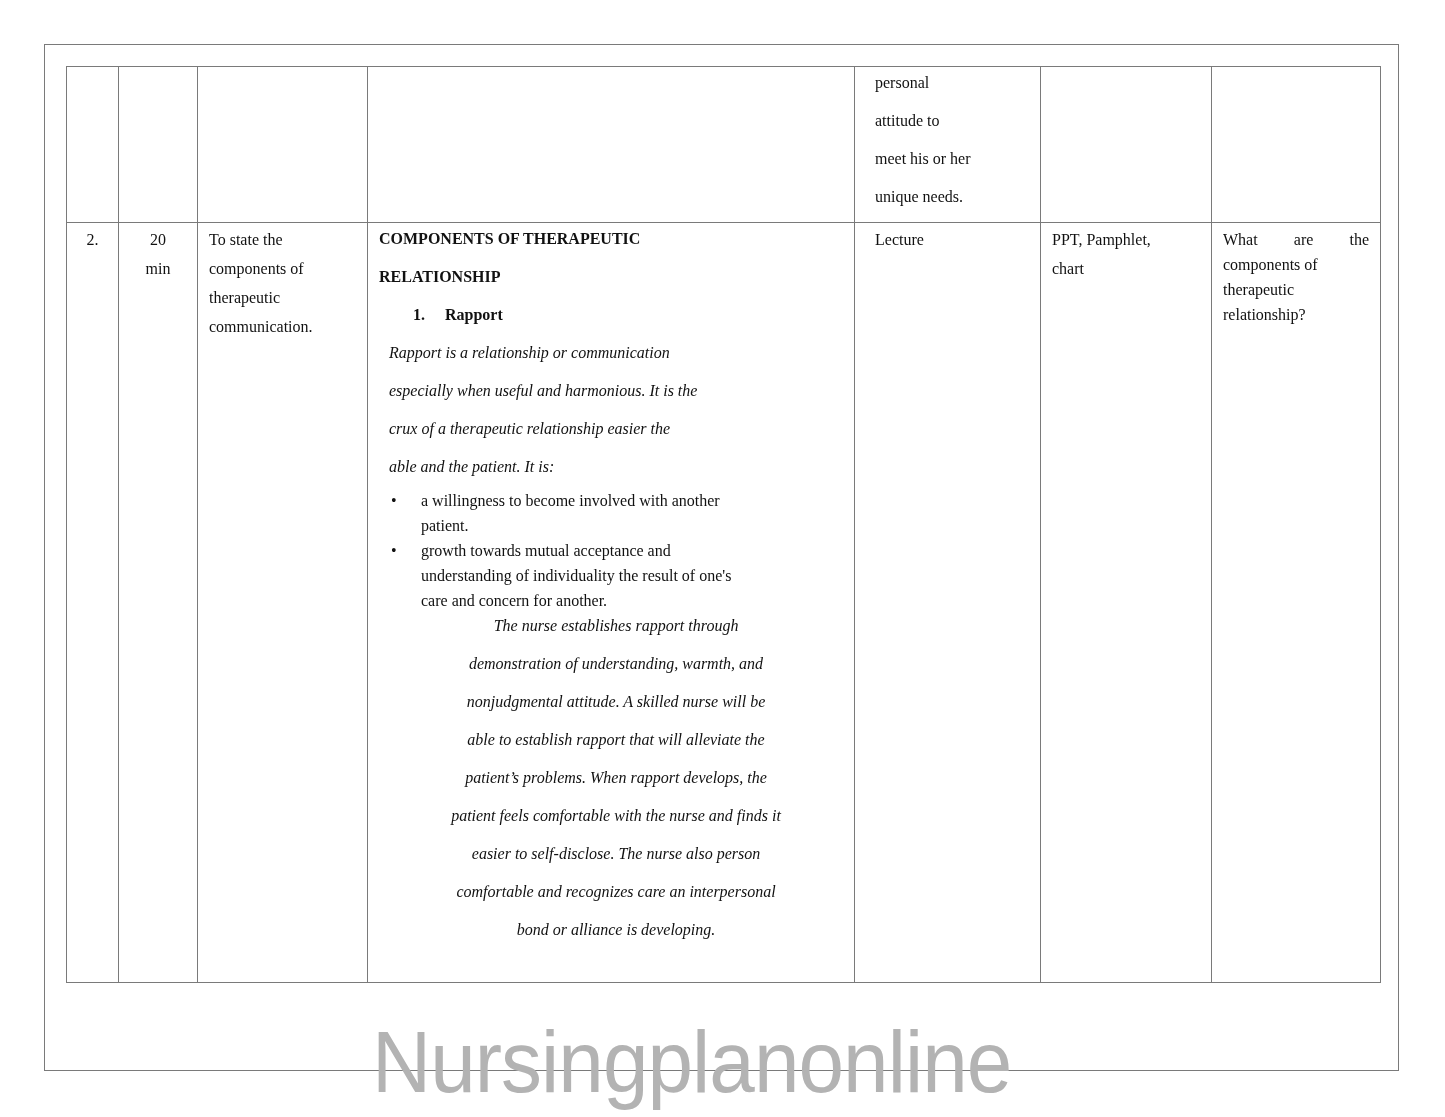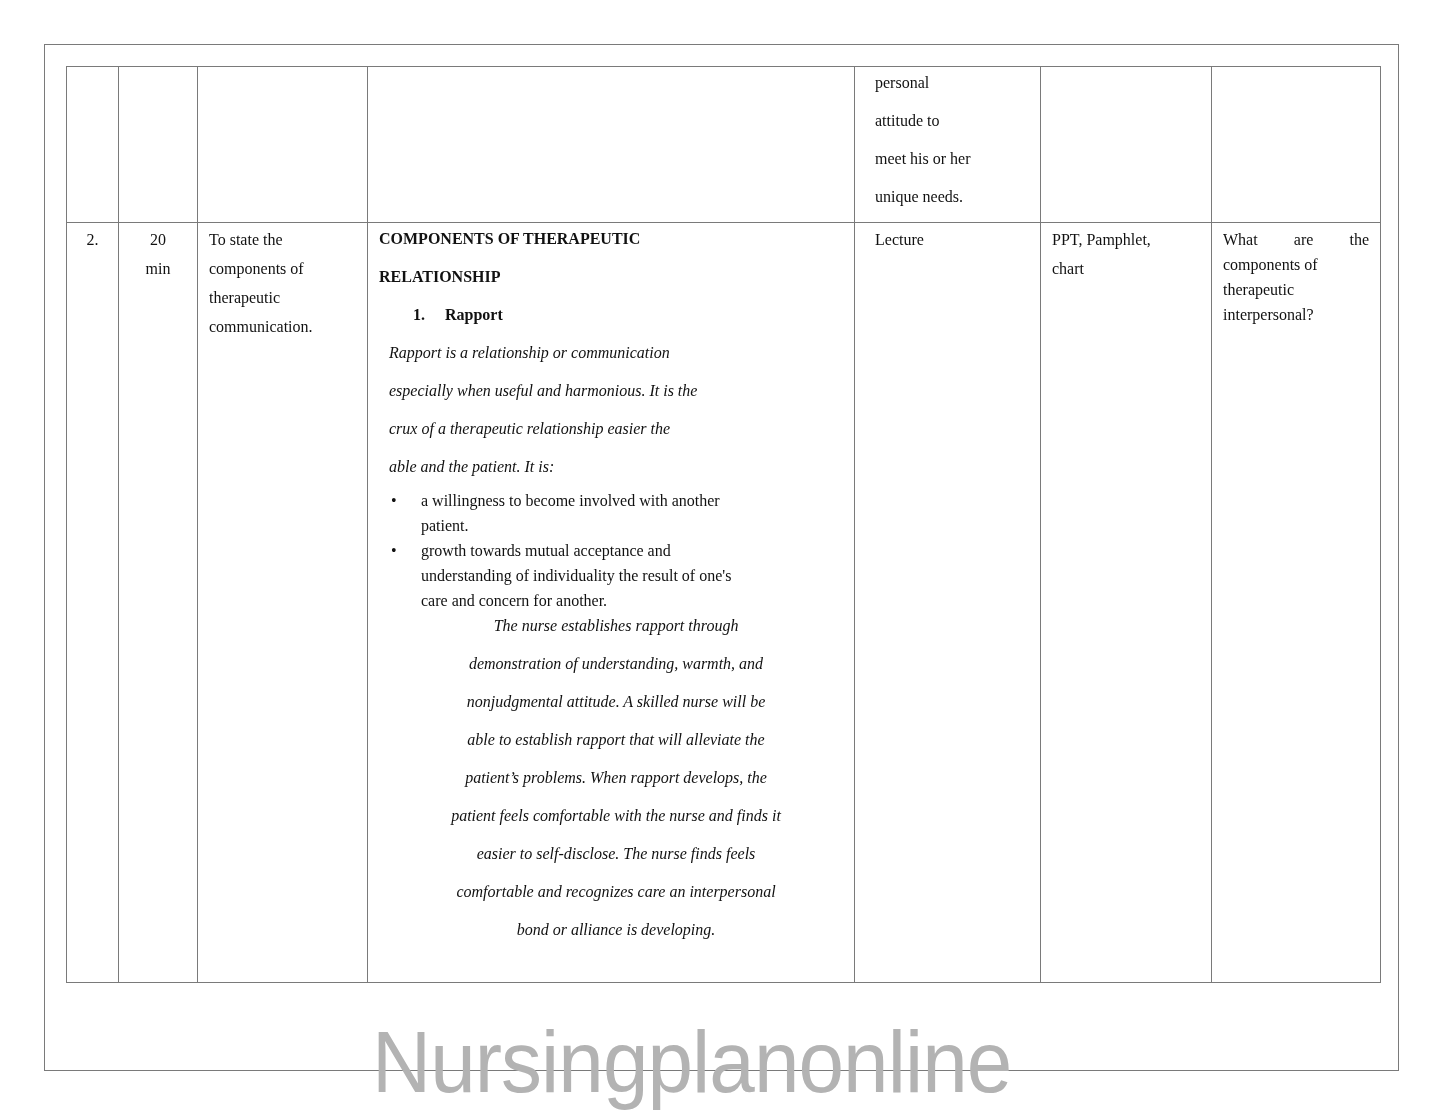--- a/index.html
+++ b/index.html
@@ -110,21 +110,21 @@
             <div>care and concern for another.</div>
           </li>
         </ul>
         <div class="para" style="margin-top:-6px;text-align:center;">
           <div>The nurse establishes rapport through</div>
           <div>demonstration of understanding, warmth, and</div>
           <div>nonjudgmental attitude. A skilled nurse will be</div>
           <div>able to establish rapport that will alleviate the</div>
           <div>patient’s problems. When rapport develops, the</div>
           <div>patient feels comfortable with the nurse and finds it</div>
-          <div>easier to self-disclose. The nurse finds feels</div>
+          <div>easier to self-disclose. The nurse also person</div>
           <div>comfortable and recognizes care an interpersonal</div>
           <div>bond or alliance is developing.</div>
         </div>
       </div>
     </td>
     <td>
       <div class="cell-pad" style="padding-left:18px; line-height:29px;">Lecture</div>
     </td>
     <td>
       <div class="cell-pad tight">
@@ -134,20 +134,20 @@
     </td>
     <td>
       <div class="cell-pad" style="line-height:25px; padding-top:2px;">
         <div class="q-first">
           <span>What</span>
           <span>are</span>
           <span>the</span>
         </div>
         <div>components of</div>
         <div>therapeutic</div>
-        <div>interpersonal?</div>
+        <div>relationship?</div>
       </div>
     </td>
   </tr>
 </tbody>
   </table>
 
 <div class="watermark">Nursingplanonline</div>
 
 </body></html>

